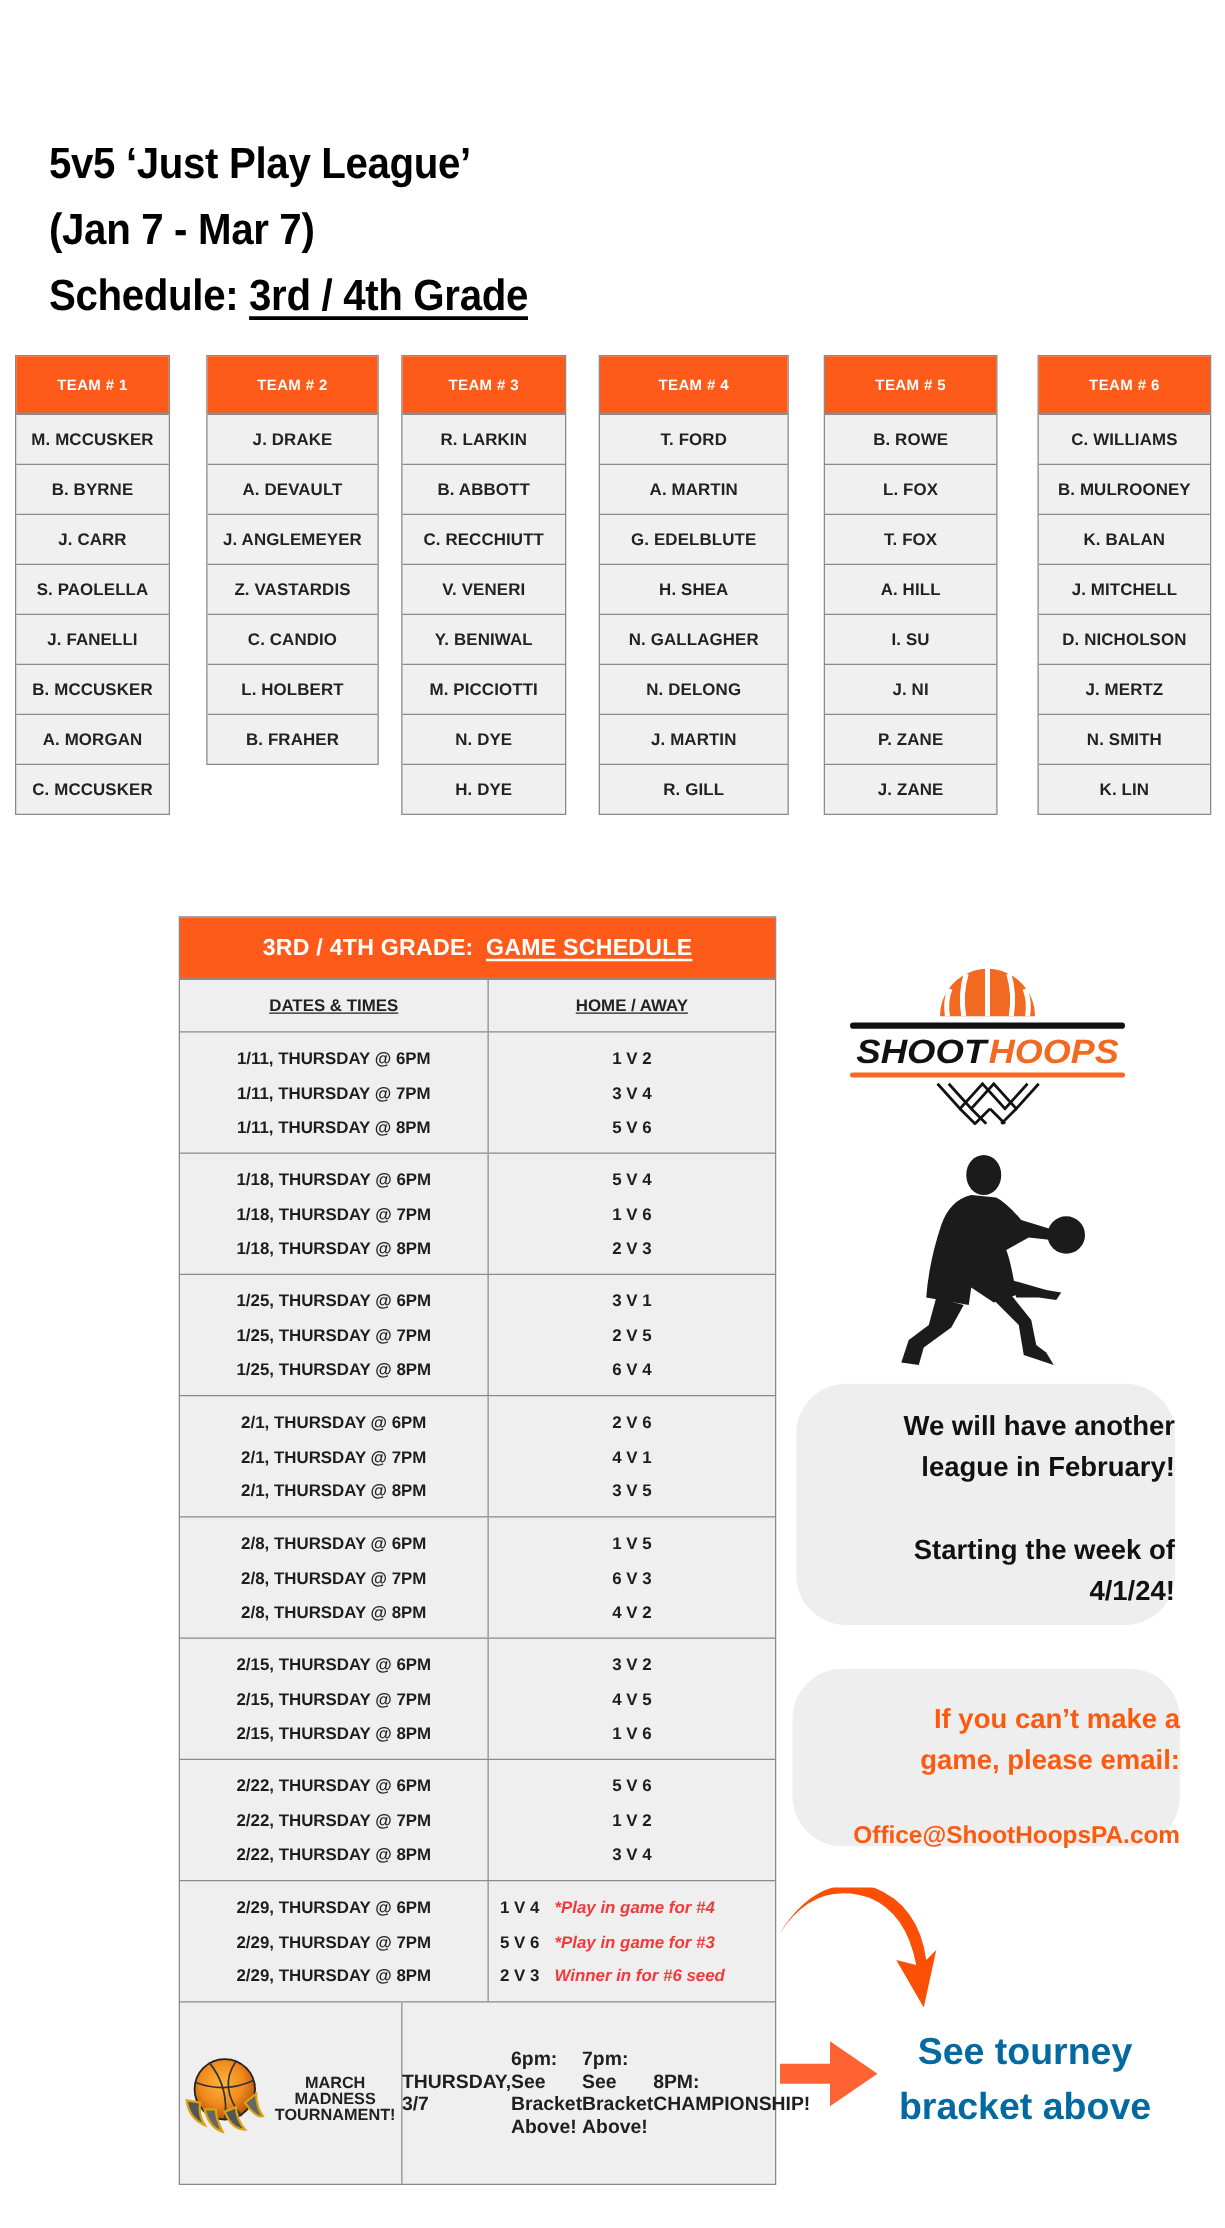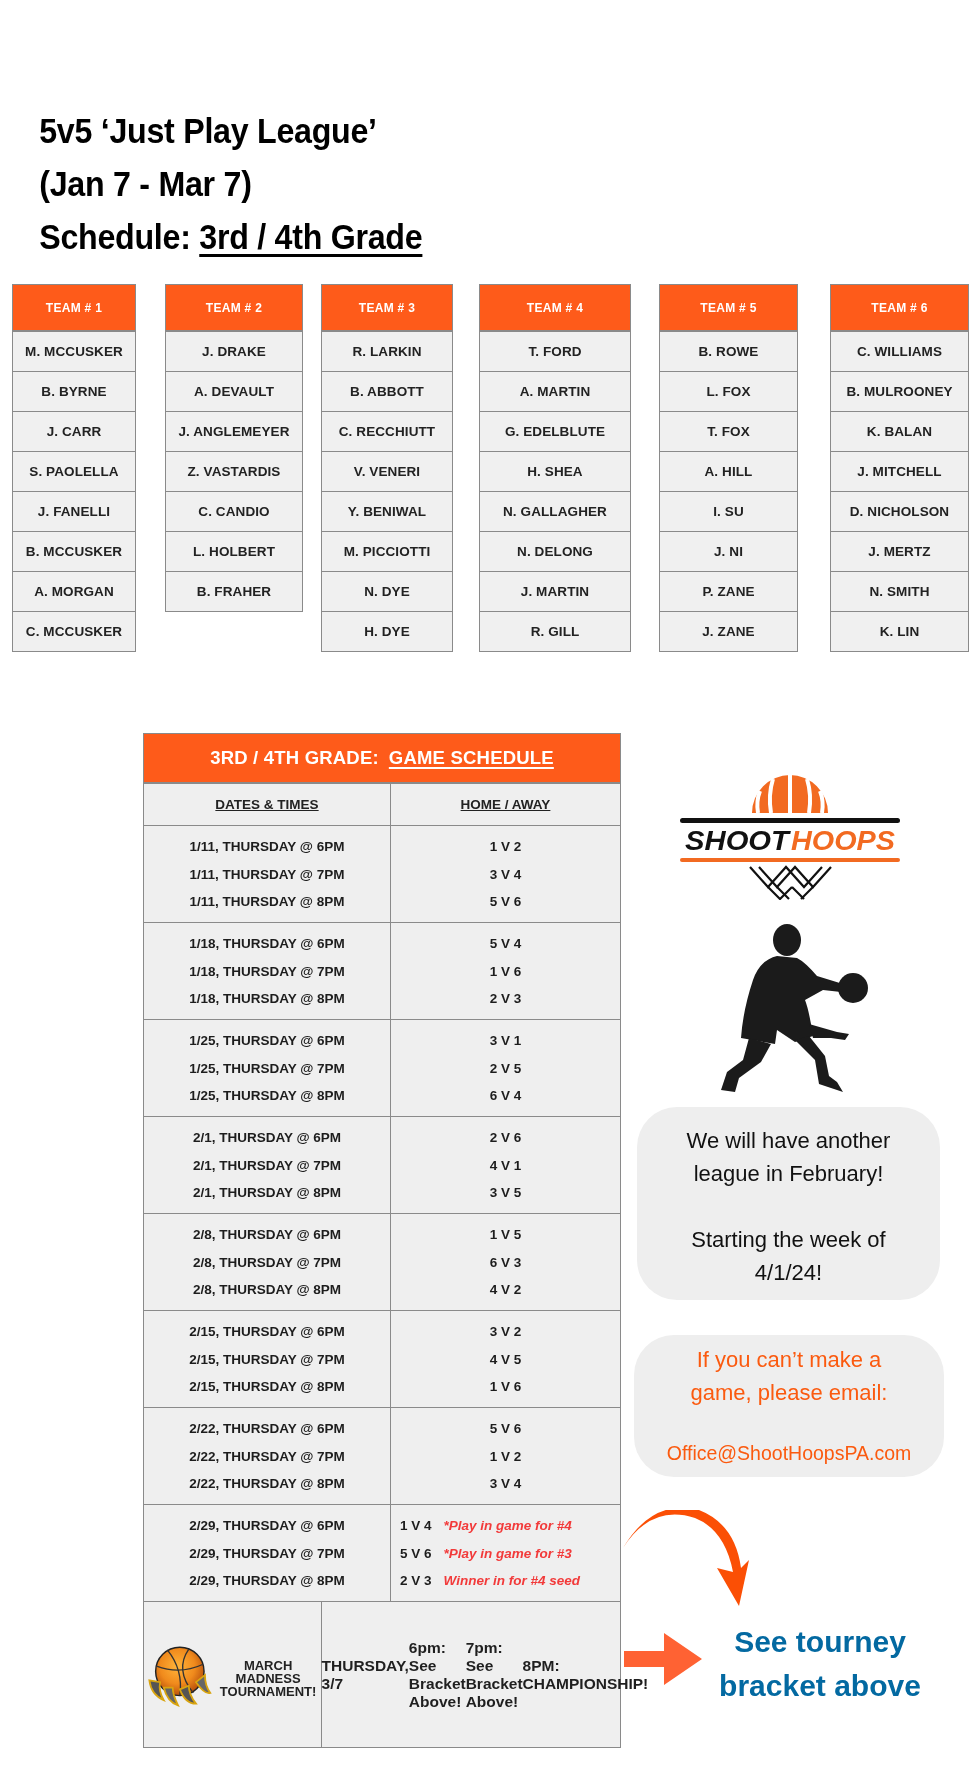--- a/index.html
+++ b/index.html
@@ -33,24 +33,24 @@
   .note { color: #f23a3a; font-style: italic; font-weight: 700; font-size: 13.5px; margin-left: 12px; }
   .tourney { height: 146px; }
   .tourney .col-a { display: flex; flex-direction: row; align-items: center; justify-content: center; }
   .tourney-label { font-weight: 700; font-size: 13px; line-height: 13px; text-align: center; color: #222; margin-top: 8px; }
   .tourney .col-b { display: flex; flex-direction: row; justify-content: center; align-items: center; }
   .t-line { font-family: "Liberation Sans", sans-serif; font-weight: 700; font-size: 15.5px; height: 33px; display: flex; align-items: center; color: #1f1f1f; }
 
   
   .logo { position: absolute; left: 680px; top: 775px; width: 220px; height: 125px; }
   .player { position: absolute; left: 705px; top: 920px; width: 170px; height: 175px; }
-  .bubble { position: absolute; background: #eeeeee; border-radius: 40px; text-align: center; font-weight: 400; }
+  .bubble { position: absolute; background: #eeeeee; border-radius: 40px; text-align: right; font-weight: 700; }
   .bubble-1 { left: 637px; top: 1107px; width: 303px; height: 193px; padding-top: 17px; font-size: 22px; line-height: 33px; color: #111; }
   .bubble-1 .gap { height: 33px; }
-  .bubble-2 { left: 634px; top: 1335px; width: 310px; height: 142px; padding-top: 8px; font-size: 22px; line-height: 33px; color: #fb5a0f; }
+  .bubble-2 { left: 634px; top: 1335px; width: 310px; height: 142px; padding-top: 23px; font-size: 22px; line-height: 33px; color: #fb5a0f; }
   .bubble-2 .email { font-size: 19.5px; margin-top: 30px; line-height: 28px; }
   .curve-arrow { position: absolute; left: 621px; top: 1510px; width: 130px; height: 100px; }
   .straight-arrow { position: absolute; left: 624px; top: 1633px; width: 80px; height: 52px; }
   .see-tourney { position: absolute; left: 700px; top: 1620px; width: 240px; text-align: center; font-weight: 700; font-size: 30px; line-height: 44px; color: #0369a1; }
 </style>
 </head>
 <body>
 
 <div class="title-block">
   <div class="title-line">5v5 ‘Just Play League’</div>
@@ -241,21 +241,21 @@
       <div class="line left">
           <span>1 V 4</span>
           <span class="note">*Play in game for #4</span>
         </div>
       <div class="line left">
           <span>5 V 6</span>
           <span class="note">*Play in game  for #3</span>
         </div>
       <div class="line left">
           <span>2 V 3</span>
-          <span class="note">Winner in for #4 seed</span>
+          <span class="note">Winner in for #6 seed</span>
         </div>
     </div>
   </div>
 
   <div class="sched-row tourney">
     <div class="col-a">
       <svg width="80" height="72" viewBox="0 0 80 72">
         <defs>
           <radialGradient id="bg1" cx="0.45" cy="0.4" r="0.6">
             <stop offset="0" stop-color="#ffb43a"></stop>

